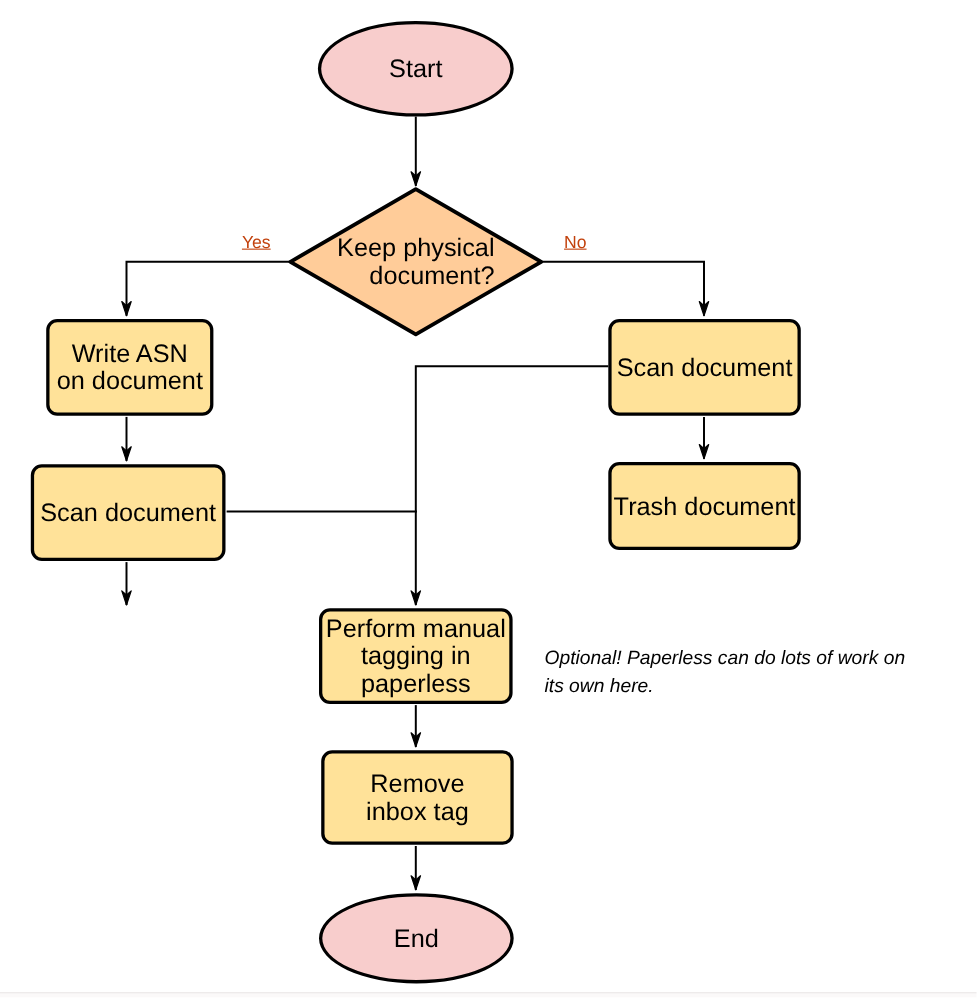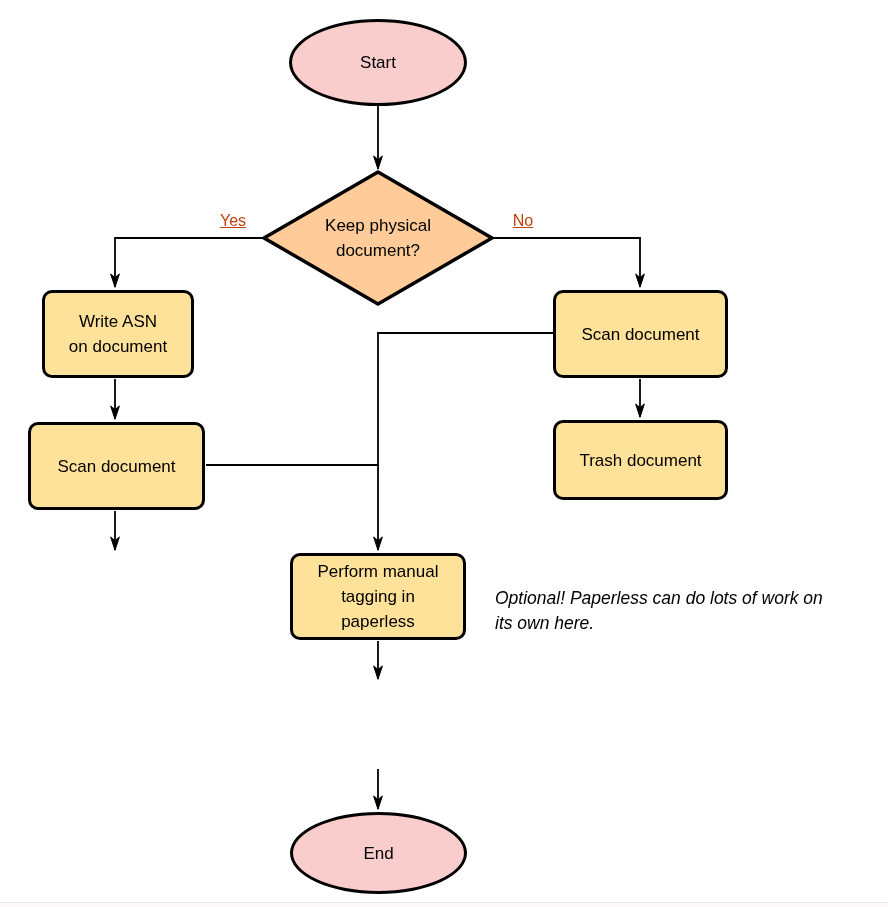--- a/index.html
+++ b/index.html
@@ -28,39 +28,40 @@
     fill: none;
   }
   .node {
     position: absolute;
     display: flex;
     align-items: center;
     justify-content: center;
     text-align: center;
     box-sizing: border-box;
     color: #000000;
-    font-size: 17px;
+    font-size: 23px;
     line-height: 25px;
   }
   .node .lbl {
     white-space: pre-line;
   }
   .terminal {
     background: #f8cdcc;
     border: 3px solid #000000;
     border-radius: 50%;
   }
   .process {
     background: #ffe299;
     border: 3px solid #000000;
     border-radius: 10px;
   }
   .decision-label {
     background: transparent;
     border: none;
+    text-align: right;
   }
   .edge-label {
     position: absolute;
     font-size: 16px;
     line-height: 19px;
     color: #c2410c;
     text-align: center;
     text-decoration: underline;
   }
   .note {
@@ -154,20 +155,24 @@
 
   <div class="node process" style="left:290px; top:553px; width:176px; height:87px;justify-content:center;">
     <span class="lbl">Perform manual
 tagging in
 paperless</span>
   </div>
 
   <div class="note">Optional! Paperless can do lots of work on
 its own here.</div>
 
+  <div class="node process" style="left:292px; top:682px; width:175px; height:86px;">
+    <span class="lbl">Remove
+inbox tag</span>
+  </div>
 
   <div class="node terminal" style="left:290px; top:812px; width:177px; height:82px;">
     <span class="lbl">End</span>
   </div>
 
   <div class="bottom-strip"></div>
 
 </div>
 
 </body></html>

